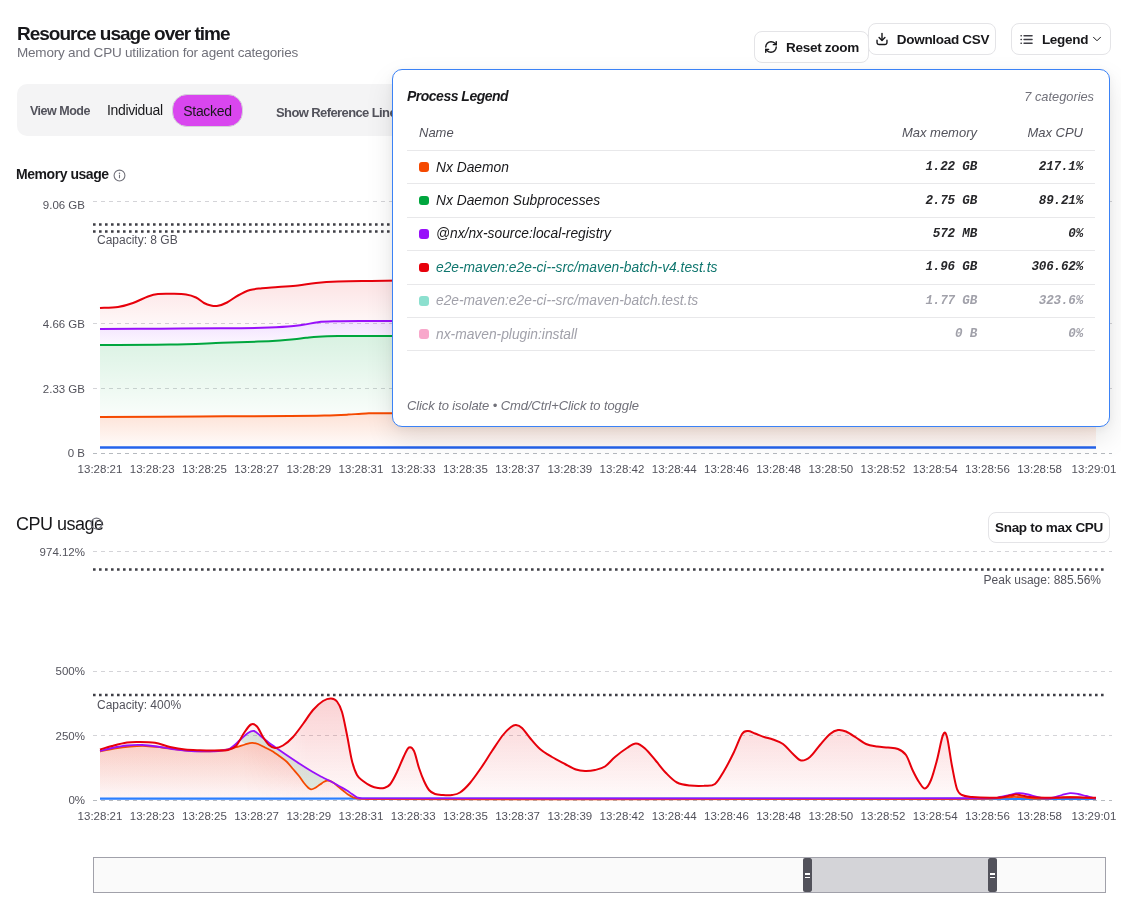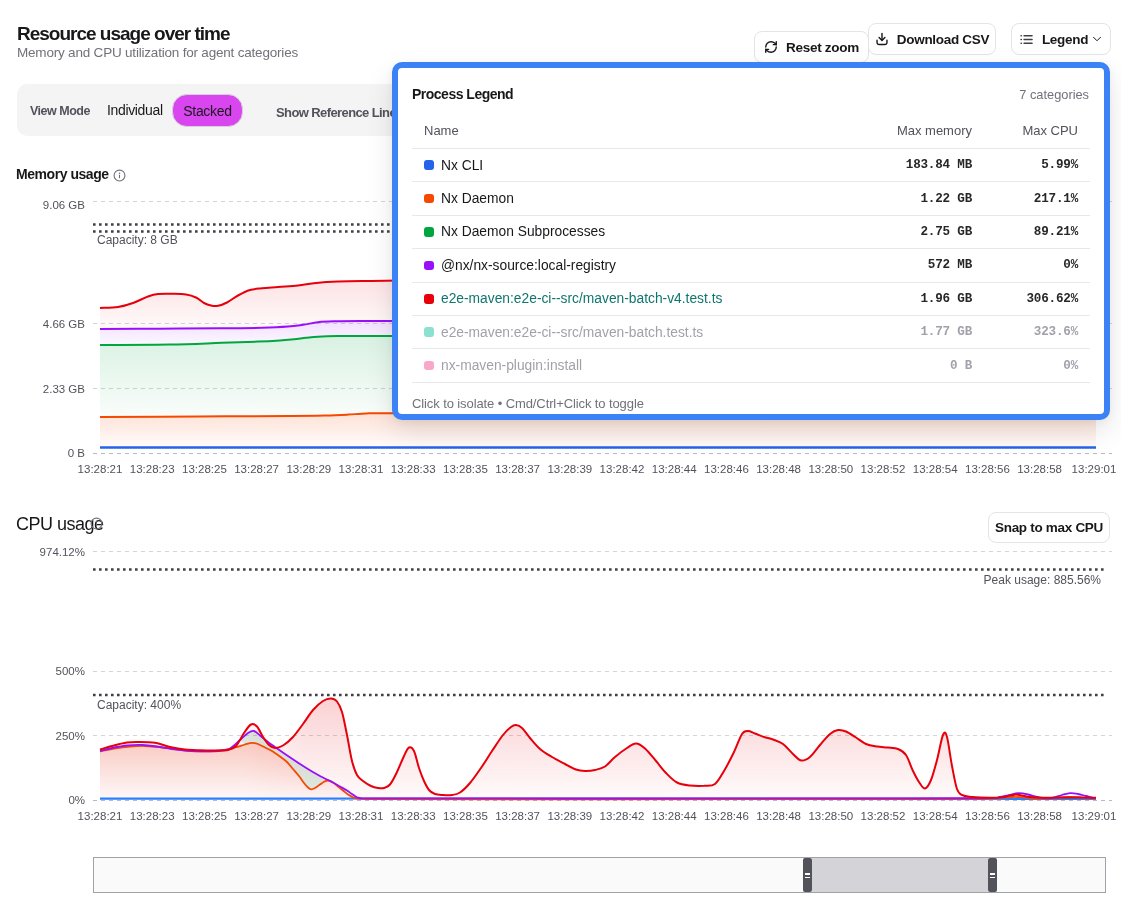--- a/index.html
+++ b/index.html
@@ -211,42 +211,36 @@
 
 <div class="abs" style="left:93px;top:857px;width:1013px;height:36px;background:#fafafa;border:1px solid #a1a1aa;box-sizing:border-box;"></div>
 <div class="abs" style="left:812px;top:858px;width:176px;height:34px;background:#d4d4d8;"></div>
 <div class="abs" style="left:803px;top:858px;width:9px;height:34px;background:#52525b;border-radius:2px;"></div>
 <div class="abs" style="left:988px;top:858px;width:9px;height:34px;background:#52525b;border-radius:2px;"></div>
 <div class="abs" style="left:805px;top:873px;width:5px;height:1.6px;background:#fff;"></div>
 <div class="abs" style="left:805px;top:876.5px;width:5px;height:1.6px;background:#fff;"></div>
 <div class="abs" style="left:990px;top:873px;width:5px;height:1.6px;background:#fff;"></div>
 <div class="abs" style="left:990px;top:876.5px;width:5px;height:1.6px;background:#fff;"></div>
 
-<div class="abs" style="left:392px;top:62px;width:718px;height:358px;background:#fff;border:6px solid #3b82f6;border-radius:10px;box-shadow:0 12px 28px rgba(0,0,0,0.10),0 2px 8px rgba(0,0,0,0.05);box-sizing:border-box;">
+<div class="abs" style="left:392px;top:69px;width:718px;height:358px;background:#fff;border:1px solid #3b82f6;border-radius:10px;box-shadow:0 12px 28px rgba(0,0,0,0.10),0 2px 8px rgba(0,0,0,0.05);box-sizing:border-box;font-style:italic;">
 <style>
 .lrow{position:relative;height:33.4px;box-sizing:border-box;border-bottom:1px solid #e8e8ea;display:flex;align-items:center;}
 .dot{position:absolute;left:12px;width:9.5px;height:9.5px;border-radius:3px;}
 .lname{position:absolute;left:29px;font-size:13.8px;}
 .lmem{position:absolute;right:118px;font-family:"Liberation Mono",monospace;font-size:12.6px;letter-spacing:-0.2px;font-weight:700;}
 .lcpu{position:absolute;right:12px;font-family:"Liberation Mono",monospace;font-size:12.6px;letter-spacing:-0.2px;font-weight:700;}
 </style>
 <div style="position:absolute;left:14px;top:18px;font-size:14px;font-weight:700;letter-spacing:-0.5px;">Process Legend</div>
 <div style="position:absolute;right:15px;top:19px;font-size:12.8px;color:#71717a;">7 categories</div>
 <div style="position:absolute;left:14px;right:14px;top:47px;">
 <div style="position:relative;height:33px;border-bottom:1px solid #e8e8ea;">
 <span style="position:absolute;left:12px;top:8px;font-size:13px;color:#52525b;">Name</span>
 <span style="position:absolute;right:118px;top:8px;font-size:13px;color:#52525b;">Max memory</span>
 <span style="position:absolute;right:12px;top:8px;font-size:13px;color:#52525b;">Max CPU</span>
 </div>
-<div class="lrow">
-<span class="dot" style="background:#2563eb;"></span>
-<span class="lname" style="color:#18181b;">Nx CLI</span>
-<span class="lmem" style="color:#27272a;">183.84 MB</span>
-<span class="lcpu" style="color:#27272a;">5.99%</span>
-</div>
       <div class="lrow">
 <span class="dot" style="background:#f54900;"></span>
 <span class="lname" style="color:#18181b;">Nx Daemon</span>
 <span class="lmem" style="color:#27272a;">1.22 GB</span>
 <span class="lcpu" style="color:#27272a;">217.1%</span>
 </div>
       <div class="lrow">
 <span class="dot" style="background:#00a63e;"></span>
 <span class="lname" style="color:#18181b;">Nx Daemon Subprocesses</span>
 <span class="lmem" style="color:#27272a;">2.75 GB</span>

